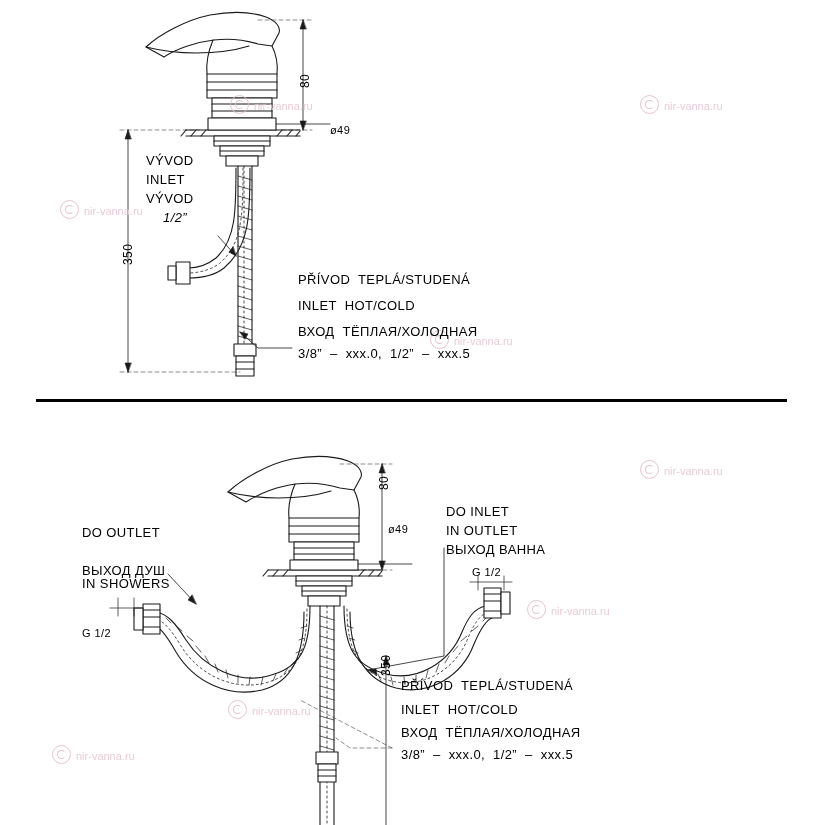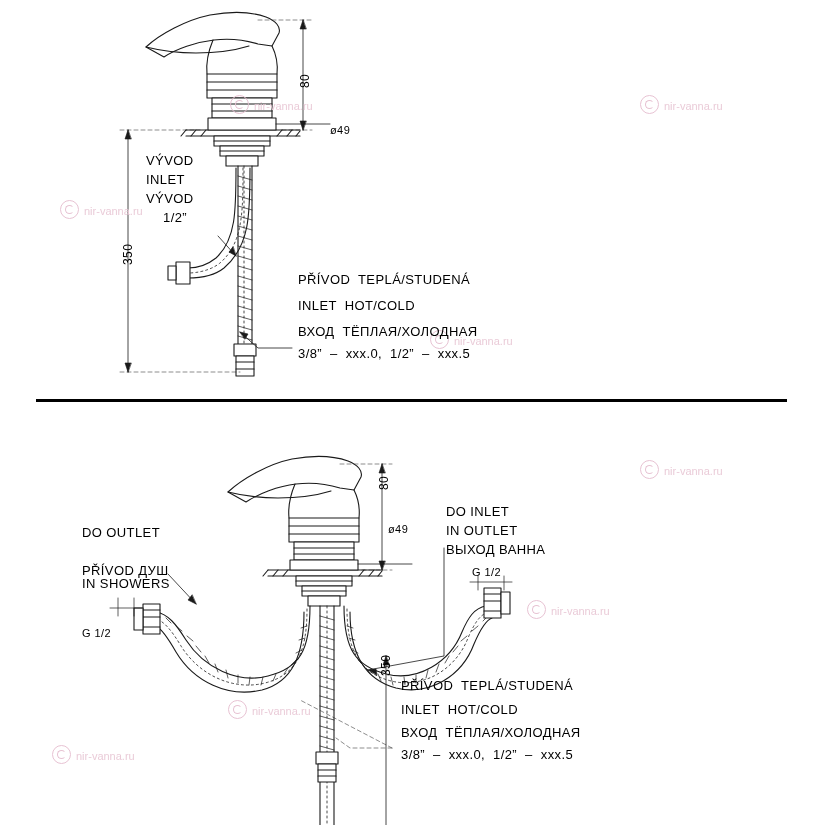--- a/index.html
+++ b/index.html
@@ -264,42 +264,42 @@
   <div class="wm" style="left:52px;  top:745px;"><span class="wmc"></span><span>nir-vanna.ru</span></div>
 
   <div class="lbl dim vert" style="left:120px; top:265px;">350</div>
   <div class="lbl dim vert" style="left:297px; top:88px;">80</div>
   <div class="lbl sm" style="left:330px; top:123px;">ø49</div>
 
   <div>
     <div class="lbl" style="left:146px; top:152px;">VÝVOD</div>
     <div class="lbl" style="left:146px; top:171px;">INLET</div>
     <div class="lbl" style="left:146px; top:190px;">VÝVOD</div>
-    <div class="lbl" style="left:163px; top:209px;">1/2”</div>
+    <div class="lbl" style="left:163px; top:209px;font-style:italic;">1/2”</div>
   </div>
 
   <div>
     <div class="lbl" style="left:298px; top:271px;">PŘÍVOD  TEPLÁ/STUDENÁ</div>
     <div class="lbl" style="left:298px; top:297px;">INLET  HOT/COLD</div>
     <div class="lbl" style="left:298px; top:323px;">ВХОД  ТЁПЛАЯ/ХОЛОДНАЯ</div>
     <div class="lbl" style="left:298px; top:345px;">3/8”  –  xxx.0,  1/2”  –  xxx.5</div>
   </div>
 
   <div class="divider"></div>
 
   <div class="lbl dim vert" style="left:376px; top:490px;">80</div>
   <div class="lbl sm" style="left:388px; top:522px;">ø49</div>
   <div class="lbl dim vert" style="left:378px; top:676px;">350</div>
   <div class="lbl sm" style="left:82px; top:626px;">G 1/2</div>
   <div class="lbl sm" style="left:472px; top:565px;">G 1/2</div>
 
   <div>
     <div class="lbl" style="left:82px; top:524px;">DO OUTLET</div>
     <div class="lbl" style="left:82px; top:543px;margin-top:32px;">IN SHOWERS</div>
-    <div class="lbl" style="left:82px; top:562px;">PŘÍVOD ДУШ</div>
+    <div class="lbl" style="left:82px; top:562px;">ВЫХОД ДУШ</div>
   </div>
 
   <div>
     <div class="lbl" style="left:446px; top:503px;">DO INLET</div>
     <div class="lbl" style="left:446px; top:522px;">IN OUTLET</div>
     <div class="lbl" style="left:446px; top:541px;">ВЫХОД ВАННА</div>
   </div>
 
   <div>
     <div class="lbl" style="left:401px; top:677px;">PŘÍVOD  TEPLÁ/STUDENÁ</div>

